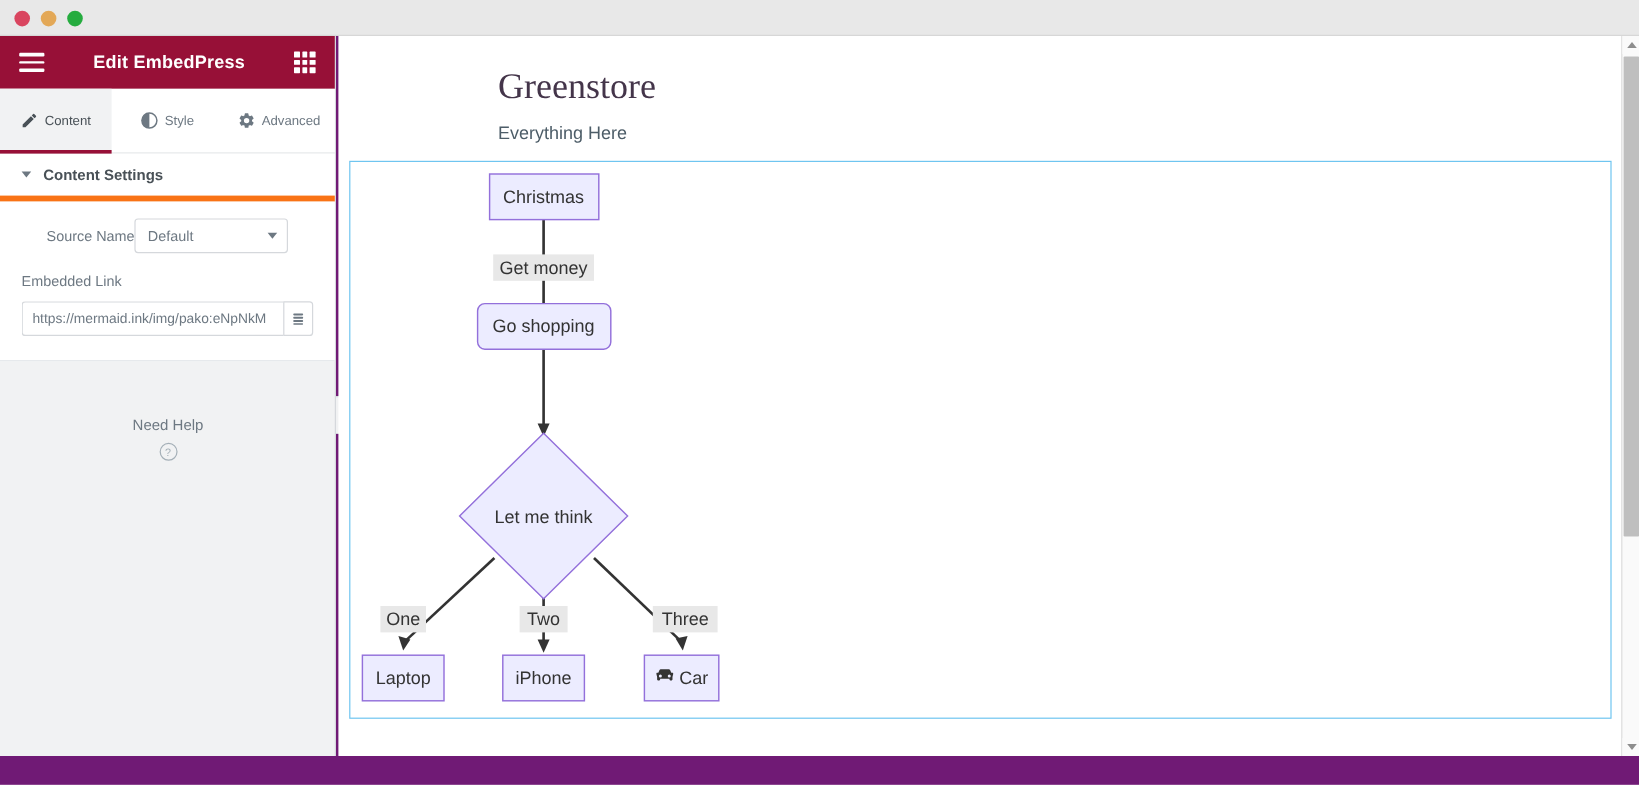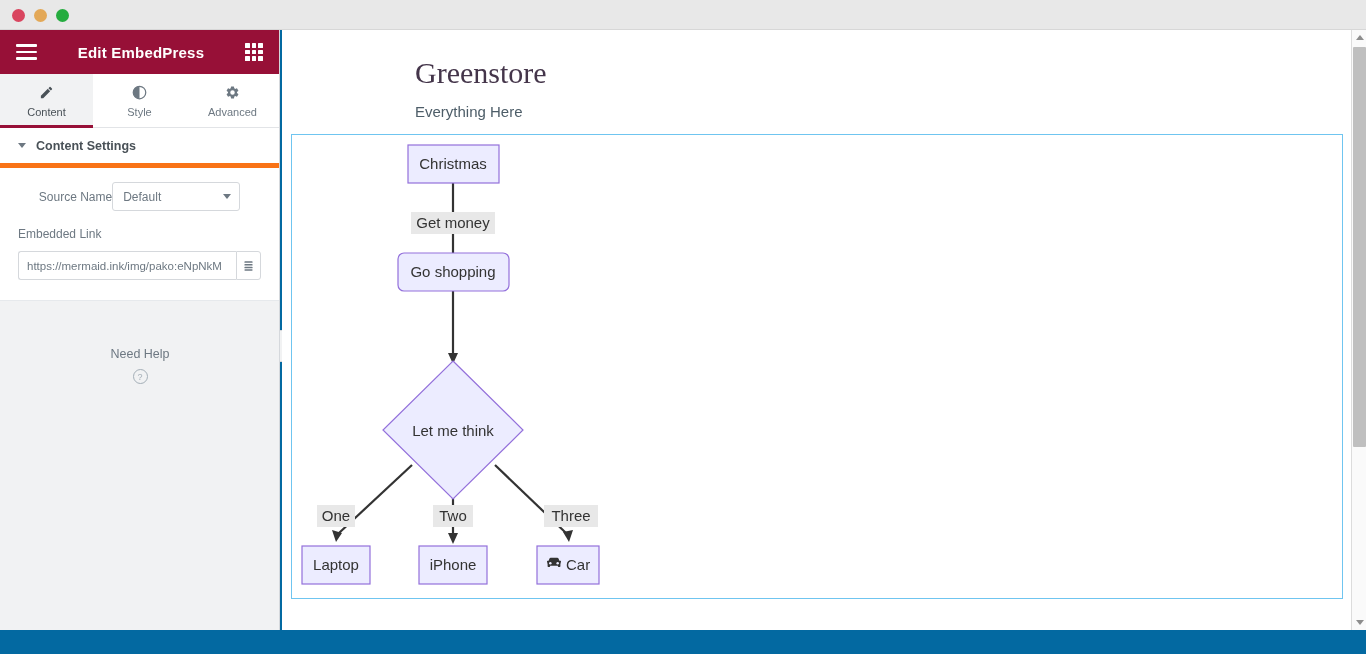--- a/index.html
+++ b/index.html
@@ -4,21 +4,21 @@
 <style>
   * { box-sizing: border-box; margin: 0; padding: 0; }
   html, body {
     width: 1366px; height: 657px;
     font-family: "Liberation Sans", sans-serif;
     background: #ffffff;
     overflow: hidden;
   }
 
   
-  #app { position: relative; width: 1366px; height: 654px; background:#0369a1;text-decoration:underline; }
+  #app { position: relative; width: 1366px; height: 654px; background:#701a75;text-decoration:underline; }
 
   .titlebar {
     position:absolute; left:0; top:0; width:1366px; height:30px;
     background:#e8e8e8;
     border-bottom:1px solid #d7d7d7;
   }
   .tl-dots { position:absolute; left:12px; top:9px; display:flex; gap:9px; }
   .dot { width:13px; height:13px; border-radius:50%; }
   .dot.red { background:#d9455f; }
   .dot.amber { background:#e3a857; }
@@ -42,21 +42,21 @@
     display:grid; grid-template-columns:repeat(3,1fr); grid-template-rows:repeat(3,1fr);
     gap:2px;
   }
   .grid-icon i { background:#fff; border-radius:.5px; }
 
   .tabs {
     display:flex; background:#fff; border-bottom:1px solid #e2e4e7;
     height:54px;
   }
   .tab {
-    flex:1; display:flex; flex-direction:column; align-items:center; justify-content:center;
+    flex:1; display:flex; flex-direction:row; align-items:center; justify-content:center;
     gap:5px; cursor:pointer; position:relative; color:#6d7882; font-size:11px;
   }
   .tab.active { background:#f1f2f3; color:#495157; }
   .tab.active::after {
     content:""; position:absolute; left:0; right:0; bottom:-1px; height:3px; background:#971037;
   }
   .tab .tico { height:17px; display:flex; align-items:center; }
   .tab svg { display:block; }
 
   .section-head {

